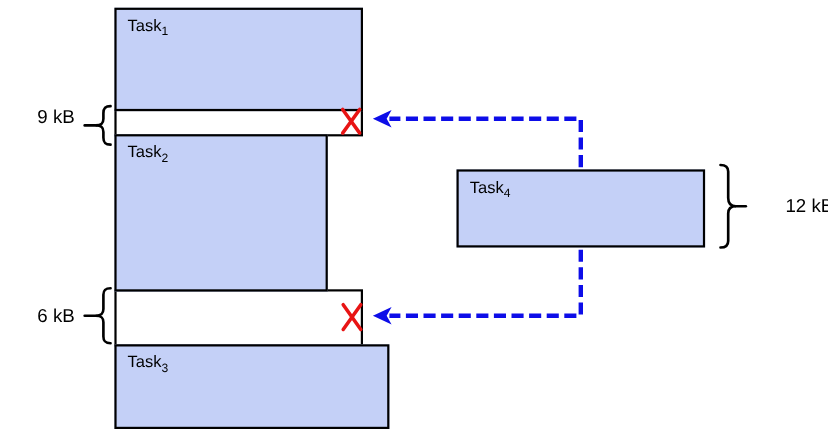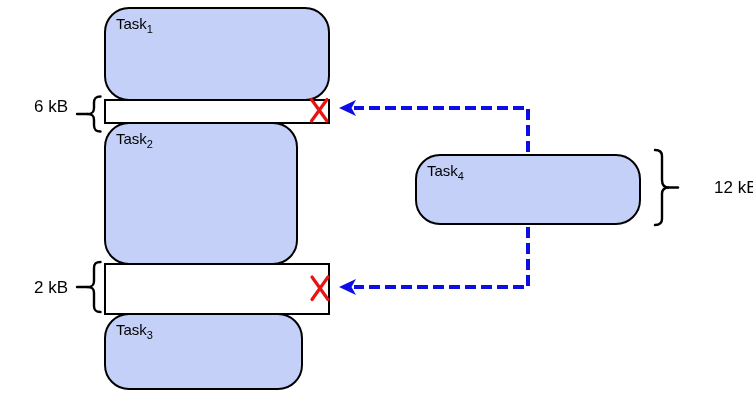--- a/index.html
+++ b/index.html
@@ -16,35 +16,35 @@
     background:var(--background);
     font-family:"Liberation Sans", sans-serif;
     color:var(--text);
     overflow:hidden;
   }
   .block{
     position:absolute;
     border:2px solid var(--block_border);
     box-sizing:border-box;
   }
-  .blue{background:var(--block_fill);border-radius:25px;}
+  .blue{background:var(--block_fill);}
   .gap{background:#ffffff;}
   .tlabel{
     position:absolute;left:10px;top:6px;
     font-size:15px;line-height:18px;white-space:nowrap;
   }
   .tlabel sub{font-size:11px;line-height:0;}
   .size-label{
     position:absolute;font-size:17px;line-height:19px;white-space:nowrap;
   }
   #task1{left:104px;top:7px;width:226px;height:94px;}
   #gap1 {left:104px;top:99px;width:226px;height:25px;}
   #task2{left:104px;top:122px;width:194px;height:143px;}
   #gap2 {left:104px;top:263px;width:226px;height:52px;}
-  #task3{left:104px;top:313px;width:199px;height:77px;}
+  #task3{left:104px;top:313px;width:250px;height:77px;}
   #task4{left:415px;top:154px;width:226px;height:71px;}
   #label-4kb {left:6px;top:97px;width:62px;text-align:right;}
   #label-8kb {left:6px;top:278px;width:62px;text-align:right;}
   #label-12kb{left:686px;top:178px;margin-left:28px;}
   .overlay{
     position:absolute;left:0;top:0;width:753px;height:401px;
     pointer-events:none;
   }
 </style>
 </head>
@@ -62,22 +62,22 @@
     <span class="tlabel"><span>Task</span><sub>2</sub></span>
   </div>
   <div class="block blue" id="task3">
     <span class="tlabel"><span>Task</span><sub>3</sub></span>
   </div>
 
   <div class="block blue" id="task4">
     <span class="tlabel"><span>Task</span><sub>4</sub></span>
   </div>
 
-  <div class="size-label" id="label-4kb">6 kB</div>
-  <div class="size-label" id="label-8kb">2 kB</div>
+  <div class="size-label" id="label-4kb">9 kB</div>
+  <div class="size-label" id="label-8kb">6 kB</div>
   <div class="size-label" id="label-12kb">12 kB</div>
 
   <svg class="overlay" viewBox="0 0 753 401">
 
     <g stroke="#000" stroke-width="2.4" fill="none" stroke-linecap="round">
       <path d="M100.5,96.5 C95,96.5 94,99 94,103 L94,108 C94,112 92.5,114 87,114
                C92.5,114 94,116 94,120 L94,125 C94,129 95,131.5 100.5,131.5"></path>
       <path d="M87,114 L77,114"></path>
     </g>
 

